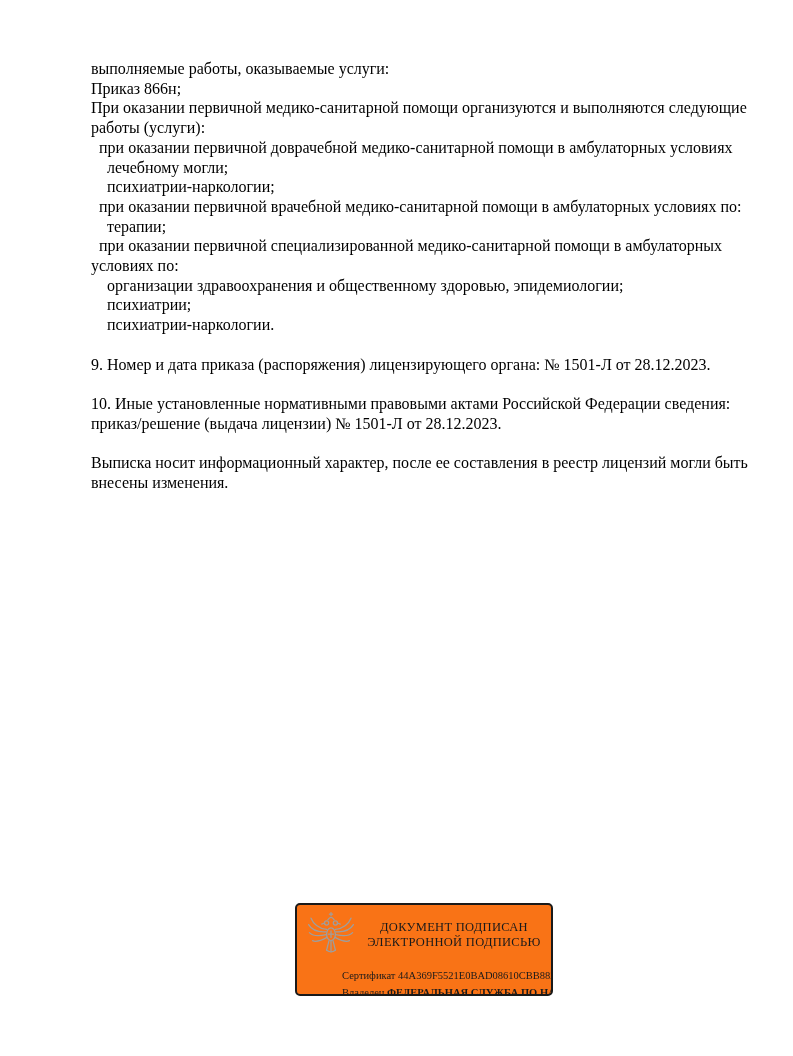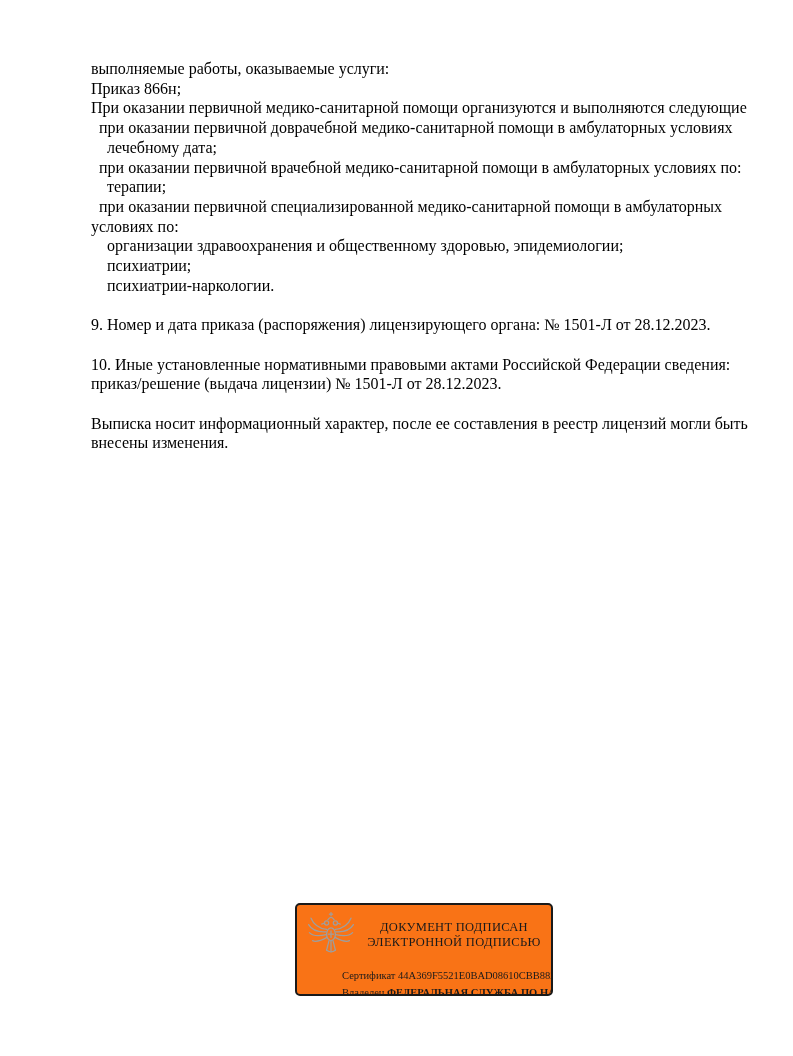--- a/index.html
+++ b/index.html
@@ -86,22 +86,24 @@
 </head>
 <body>
 
 <div class="page">
 
   <div class="doc-text">
 
   <div class="doc-line">выполняемые работы, оказываемые услуги:</div>
       <div class="doc-line">Приказ 866н;</div>
       <div class="doc-line">При оказании первичной медико-санитарной помощи организуются и выполняются следующие</div>
+      <div class="doc-line">работы (услуги):</div>
       <div class="doc-line">  при оказании первичной доврачебной медико-санитарной помощи в амбулаторных условиях</div>
-      <div class="doc-line">    лечебному дата;</div>
+      <div class="doc-line">    лечебному могли;</div>
+      <div class="doc-line">    психиатрии-наркологии;</div>
       <div class="doc-line">  при оказании первичной врачебной медико-санитарной помощи в амбулаторных условиях по:</div>
       <div class="doc-line">    терапии;</div>
       <div class="doc-line">  при оказании первичной специализированной медико-санитарной помощи в амбулаторных</div>
       <div class="doc-line">условиях по:</div>
       <div class="doc-line">    организации здравоохранения и общественному здоровью, эпидемиологии;</div>
       <div class="doc-line">    психиатрии;</div>
       <div class="doc-line">    психиатрии-наркологии.</div>
       <div class="doc-line"></div>
       <div class="doc-line">9. Номер и дата приказа (распоряжения) лицензирующего органа: № 1501-Л от 28.12.2023.</div>
       <div class="doc-line"></div>

